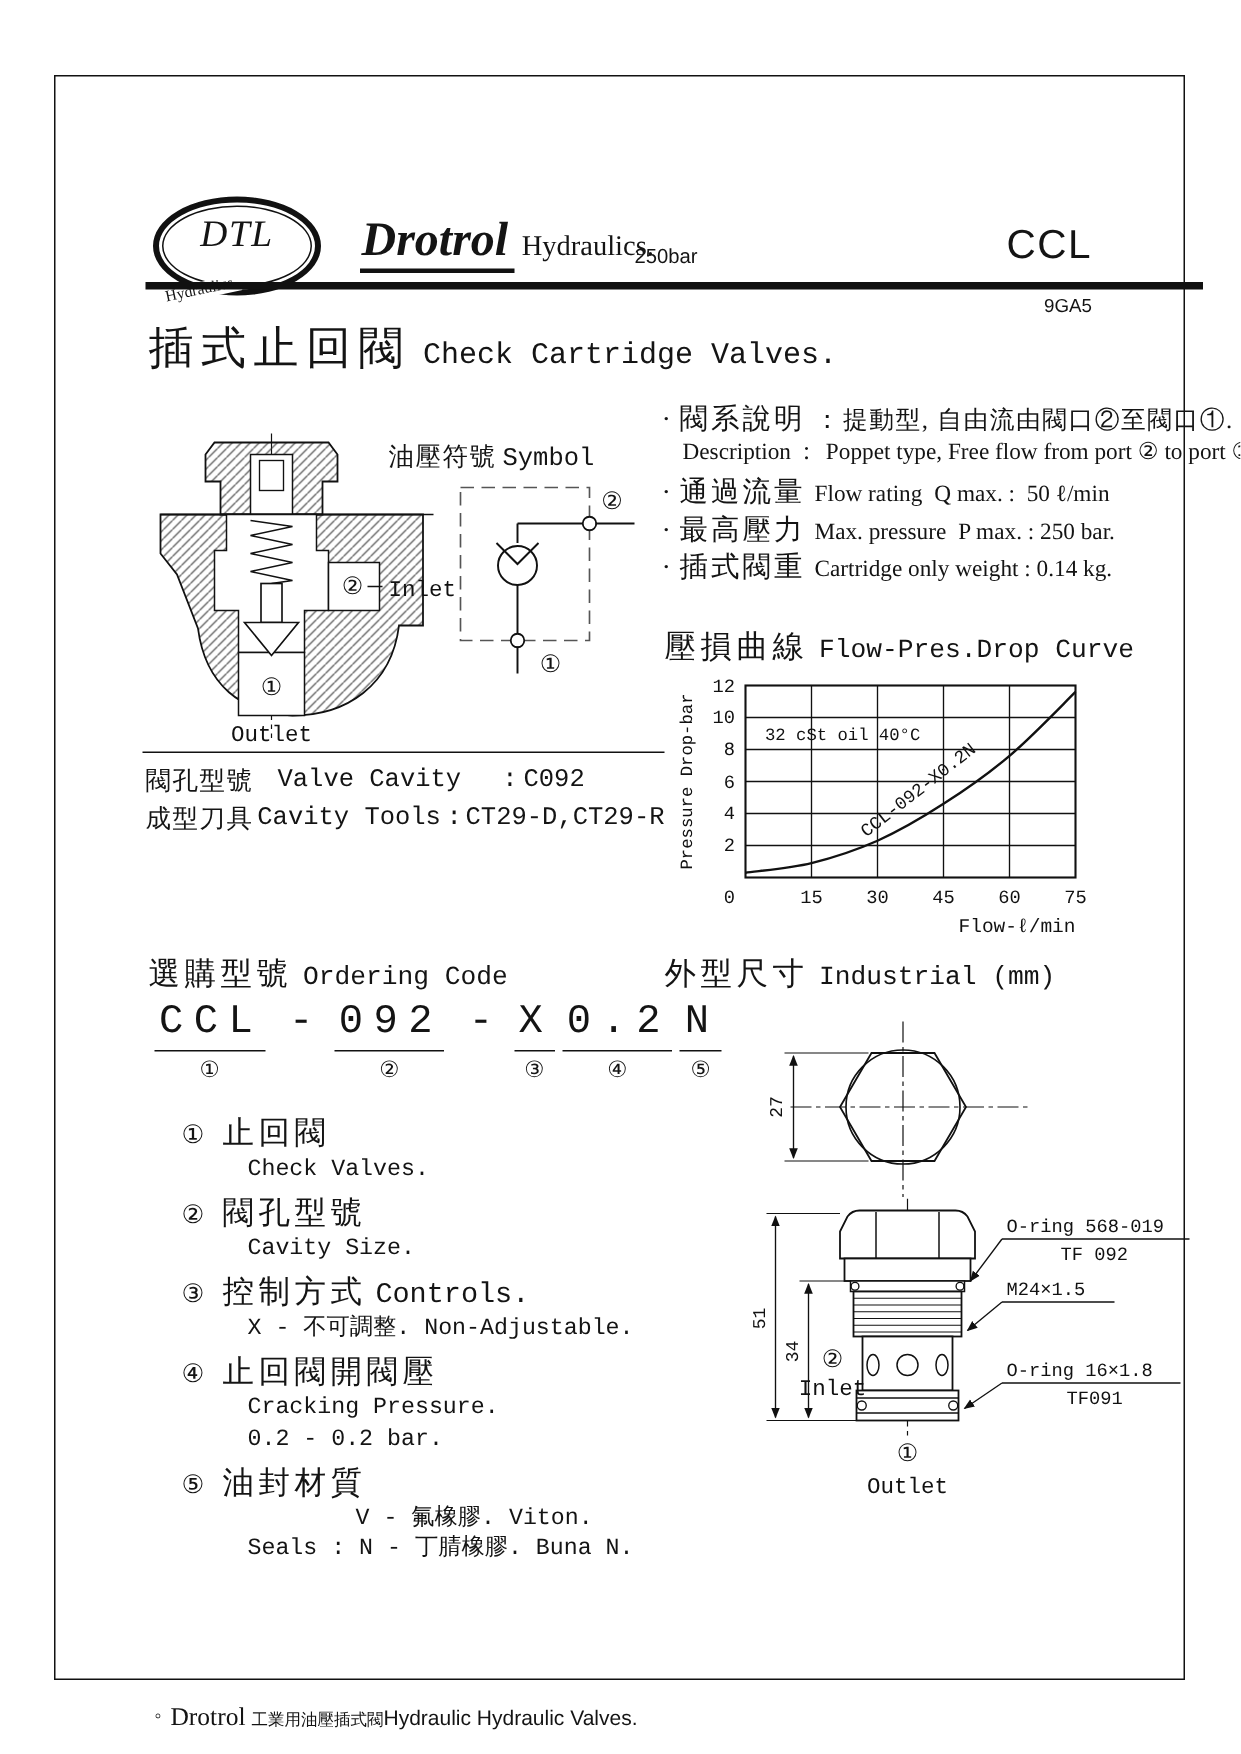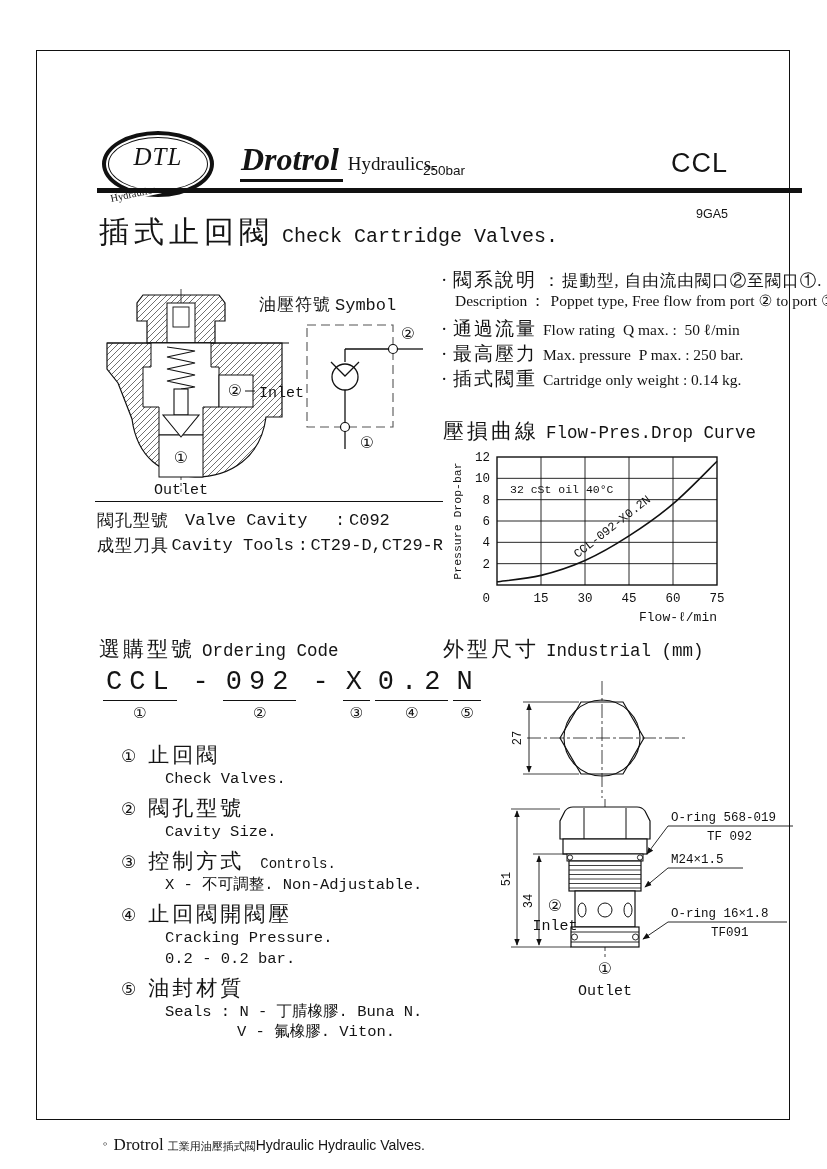--- a/index.html
+++ b/index.html
@@ -17,21 +17,21 @@
   .logo .outer{position:absolute;inset:0;border:4px solid #111;border-radius:50%}
   .logo .inner{position:absolute;inset:6px;border:1.5px solid #111;border-radius:50%}
   .logo .abbr{position:absolute;width:100%;top:12px;text-align:center;font-style:italic;font-size:25px;letter-spacing:1px}
   .logo .sub{position:absolute;left:6px;bottom:-2px;font-size:10.5px;transform:rotate(-12deg);background:#fff;padding:0 2px}
   .brand{left:203px;top:90px;white-space:nowrap}
   .brand .b1{font-size:32px;font-weight:bold;font-style:italic;border-bottom:3px solid #111;padding:0 4px 1px 1px;display:inline-block}
   .brand .b2{font-size:19px;margin-left:5px}
   .p250{left:386px;top:112px;font-size:13.5px}
   .ccl{top:97px;right:61px;font-size:27px;letter-spacing:1px}
   .rule{left:60px;top:137px;width:705px;height:4.5px;background:#111}
-  .ga{top:156px;right:61px;font-size:12.5px}
+  .ga{top:146px;right:61px;font-size:12.5px}
 
   .pagetitle{left:62px;top:161px;white-space:nowrap}
   .pagetitle .t-cjk{font-size:30px;letter-spacing:5px}
   .pagetitle .t-en{font-size:20px;margin-left:8px}
 
   
   .specs{left:404px;top:216px;width:392px}
   .spec-line{display:flex;align-items:baseline;line-height:1.32;white-space:pre}
   .bullet{font-size:19px;width:12px}
   .s-cjk{font-size:19px;letter-spacing:2px;margin-right:6px}
@@ -63,21 +63,21 @@
   .seg-t{font-size:27px;line-height:1;letter-spacing:7px;border-bottom:1.6px solid #111;padding:0 1px 4px 3px}
   .seg.dash{margin:0 13px 0 0}
   .seg.dash .seg-t{border-bottom:none;letter-spacing:0}
   .seg.tight{margin-right:5px}
   .seg-n{font-size:15px;margin-top:3px}
   .ord-items{left:84px;top:690px;width:330px}
   .ord-item{margin-bottom:5px}
   .ord-head{display:flex;align-items:baseline}
   .oi-num{font-size:17px;margin-right:12px}
   .oi-cjk{font-size:21px;letter-spacing:3px}
-  .oi-en{font-size:14px;margin-left:16px}
+  .oi-en{font-size:19px;margin-left:6px}
   .oi-sub{font-size:15.5px;line-height:1.3;margin-left:44px;white-space:pre}
   .oi-sub.deep{margin-left:116px}
 
   
   .chart-box{left:410px;top:394px}
   .ctick{font-family:"Liberation Mono","DejaVu Sans Mono",monospace;font-size:12.5px;fill:#111}
   .cann{font-family:"Liberation Mono","DejaVu Sans Mono",monospace;font-size:11.5px;fill:#111}
   .cylab{font-family:"Liberation Mono","DejaVu Sans Mono",monospace;font-size:11.5px;fill:#111}
   .cxlab{font-family:"Liberation Mono","DejaVu Sans Mono",monospace;font-size:13px;fill:#111}
   .clabel{font-family:"Liberation Mono","DejaVu Sans Mono",monospace;font-size:12px;fill:#111}
@@ -316,22 +316,22 @@
           <span class="oi-cjk">止回閥開閥壓</span>
         </div>
         <div class="oi-sub mono">Cracking Pressure.</div>
         <div class="oi-sub mono">0.2 - 0.2 bar.</div>
       </div>
       <div class="ord-item">
         <div class="ord-head">
           <span class="oi-num num">⑤</span>
           <span class="oi-cjk">油封材質</span>
         </div>
+        <div class="oi-sub mono deep">V - 氟橡膠. Viton.</div>
         <div class="oi-sub mono">Seals : N - 丁腈橡膠. Buna N.</div>
-        <div class="oi-sub mono deep">V - 氟橡膠. Viton.</div>
       </div>
     </div>
 
     <div class="abs sec-title" style="left:406px;top:584px">
       <span class="st-cjk">外型尺寸</span><span class="st-en mono">Industrial (mm)</span>
     </div>
 
     <svg class="abs" style="left:462px;top:626px" width="210" height="125" viewBox="0 0 210 125">
       <defs>
         <marker id="arrA" viewBox="0 0 10 10" refX="9" refY="5" markerWidth="8" markerHeight="8" orient="auto-start-reverse">

